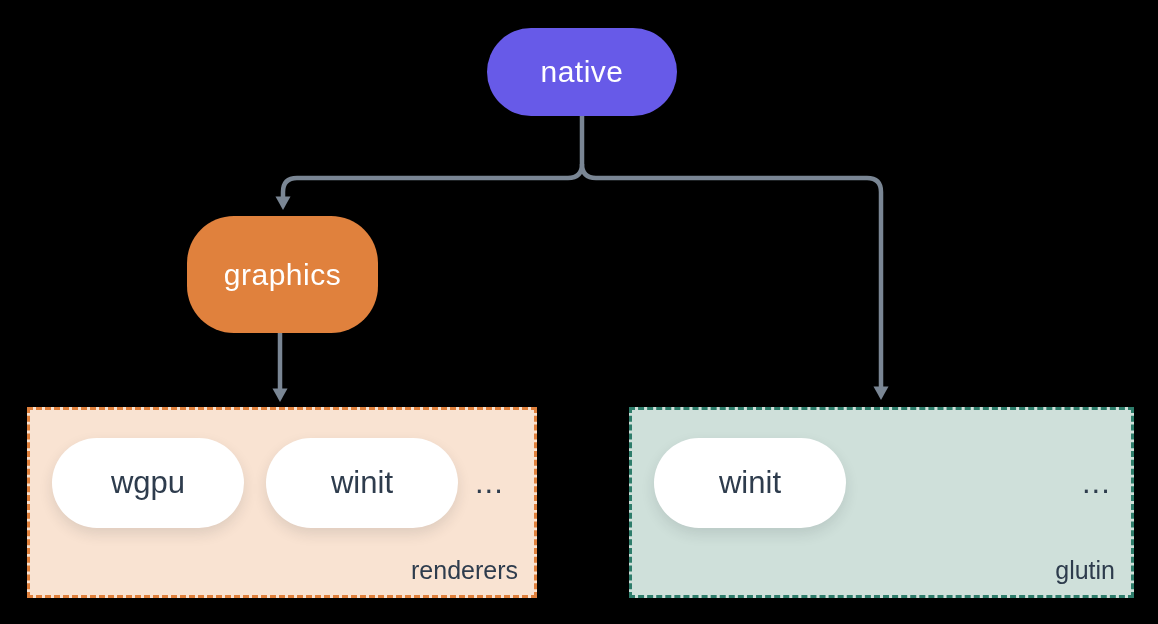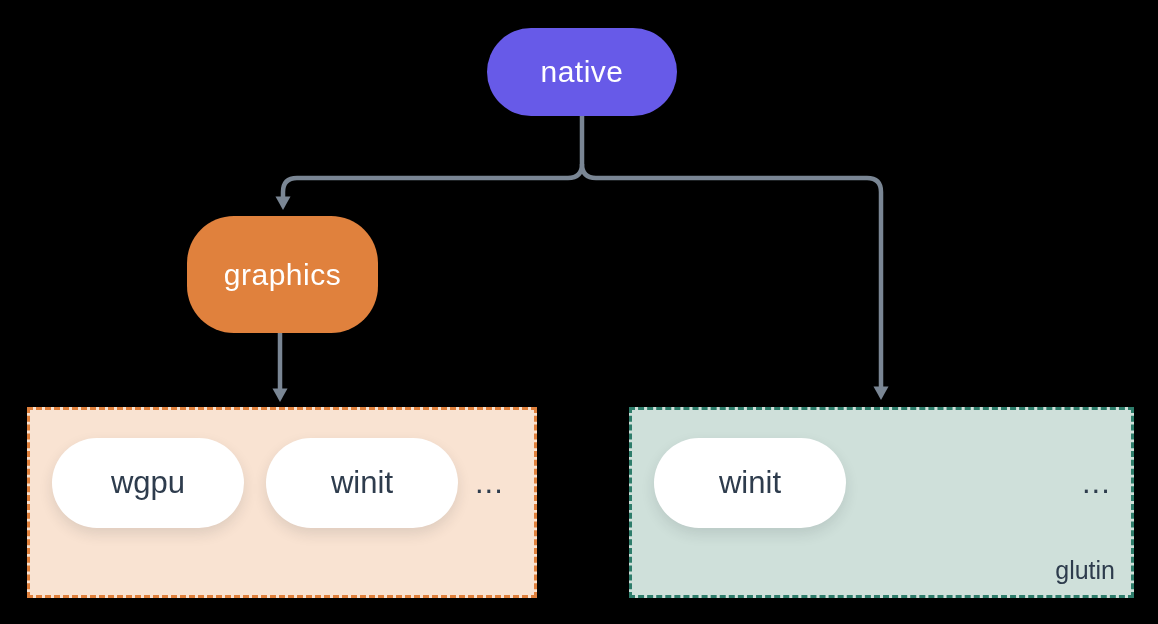--- a/index.html
+++ b/index.html
@@ -70,20 +70,21 @@
   </svg>
 
   <div class="node native">native</div>
 
   <div class="node graphics">graphics</div>
 
   <div class="group renderers">
     <div class="pill first">wgpu</div>
     <div class="pill second">winit</div>
     <div class="ellipsis">...</div>
+    <div class="group-label">renderers</div>
   </div>
 
   <div class="group shells">
     <div class="pill first">winit</div>
     <div class="ellipsis">...</div>
     <div class="group-label">glutin</div>
   </div>
 
 </div>
 

